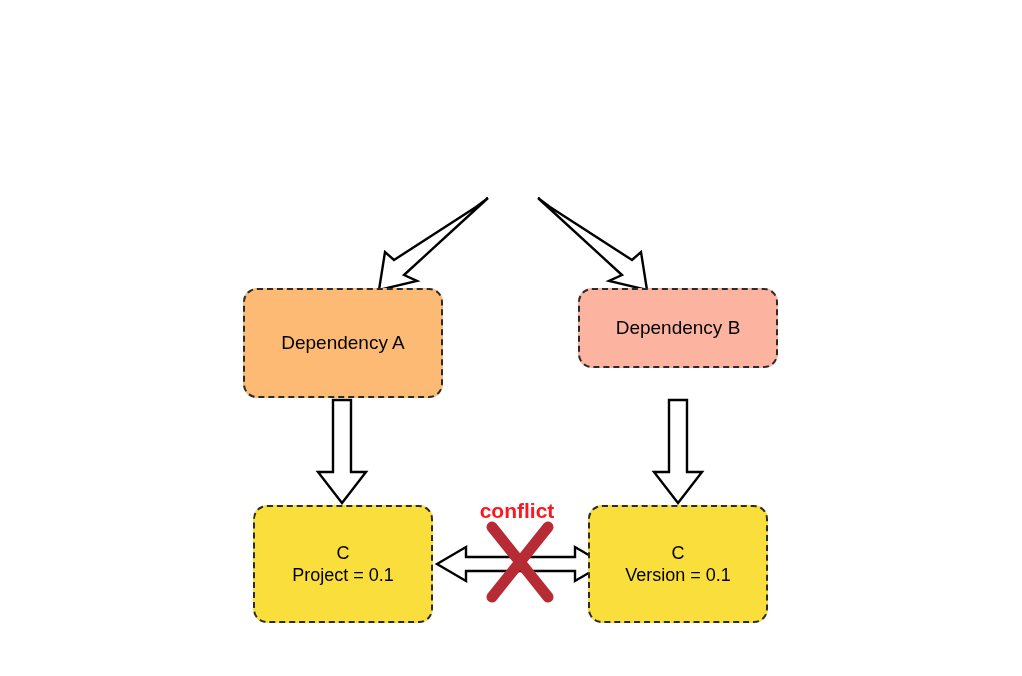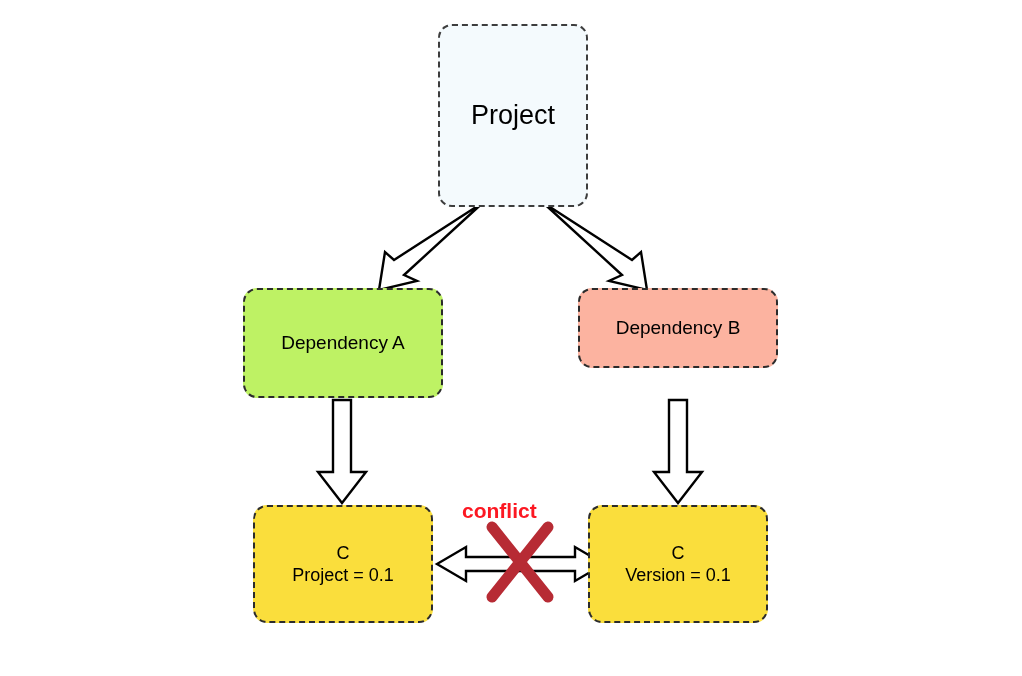--- a/index.html
+++ b/index.html
@@ -34,21 +34,21 @@
     background: #f4fafd;
     border: 2px dashed #3d3d3d;
     border-radius: 14px;
     font-size: 27px;
   }
   #node-dep-a {
     left: 243px;
     top: 288px;
     width: 200px;
     height: 110px;
-    background: #bef264;
+    background: #fdba74;
     border: 2px dashed #2b2b2b;
     border-radius: 14px;
     font-size: 19px;
   }
   #node-dep-b {
     left: 578px;
     top: 288px;
     width: 200px;
     height: 80px;
     background: #fcb3a0;
@@ -84,21 +84,21 @@
     top: 0;
     width: 1022px;
     height: 676px;
     pointer-events: none;
   }
   .conflict-label {
     position: absolute;
     left: 462px;
     top: 499px;
     width: 110px;
-    text-align: left;
+    text-align: center;
     font-size: 21px;
     font-weight: bold;
     color: #fc1822;
     font-family: "Liberation Sans", sans-serif;
   }
 </style>
 </head>
 <body>
 
 <div id="canvas">
@@ -124,23 +124,20 @@
     <g>
       <polygon points="437,564 466,547 466,557 575,557 575,547 604,564 575,581 575,571 466,571 466,581" fill="#ffffff" stroke="#000000" stroke-width="2.4" stroke-linejoin="miter"></polygon>
     </g>
 
     <g>
       <line x1="492" y1="527" x2="548" y2="597" stroke="#b72b34" stroke-width="11" stroke-linecap="round"></line>
       <line x1="548" y1="527" x2="492" y2="597" stroke="#b72b34" stroke-width="11" stroke-linecap="round"></line>
     </g>
   </svg>
 
-  <div class="node" id="node-project">
-    <div>Project</div>
-  </div>
 
   <div class="node" id="node-dep-a">
     <div>Dependency A</div>
   </div>
 
   <div class="node" id="node-dep-b">
     <div>Dependency B</div>
   </div>
 
   <div class="node" id="node-c-left">

